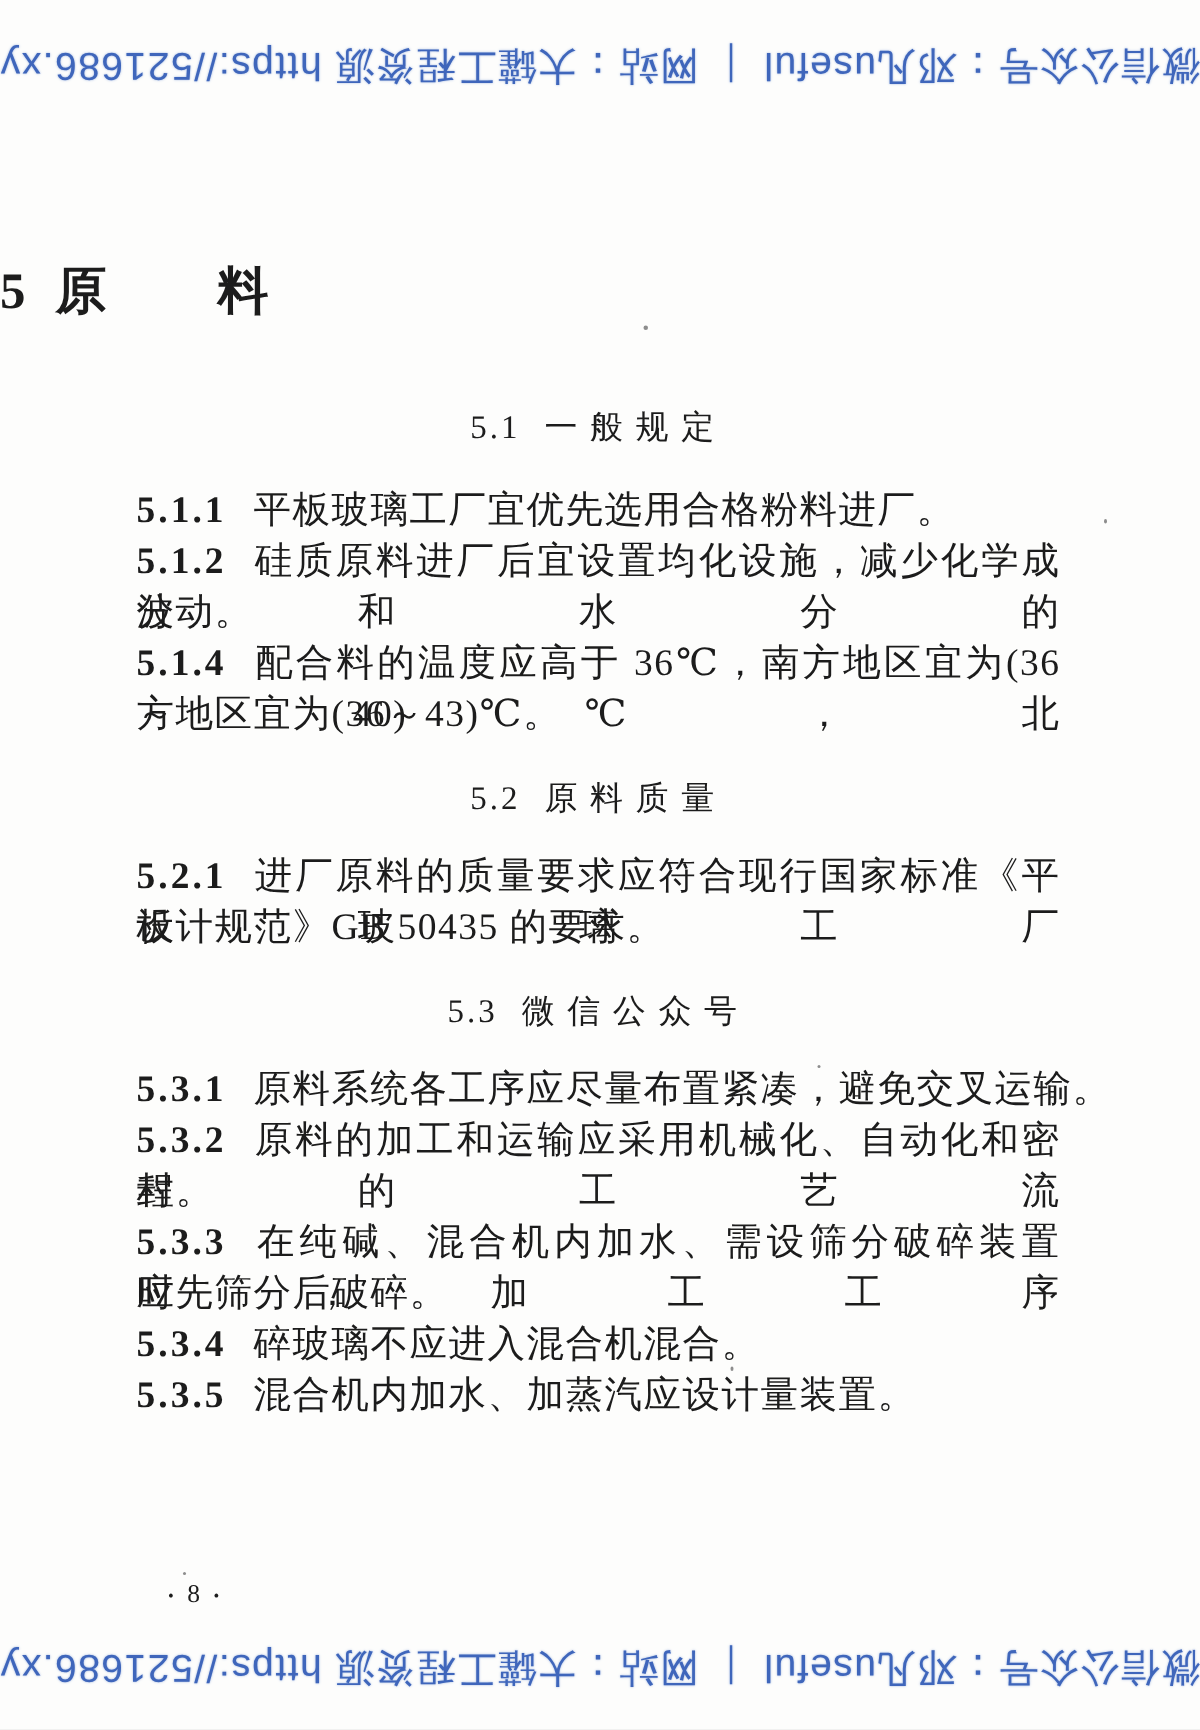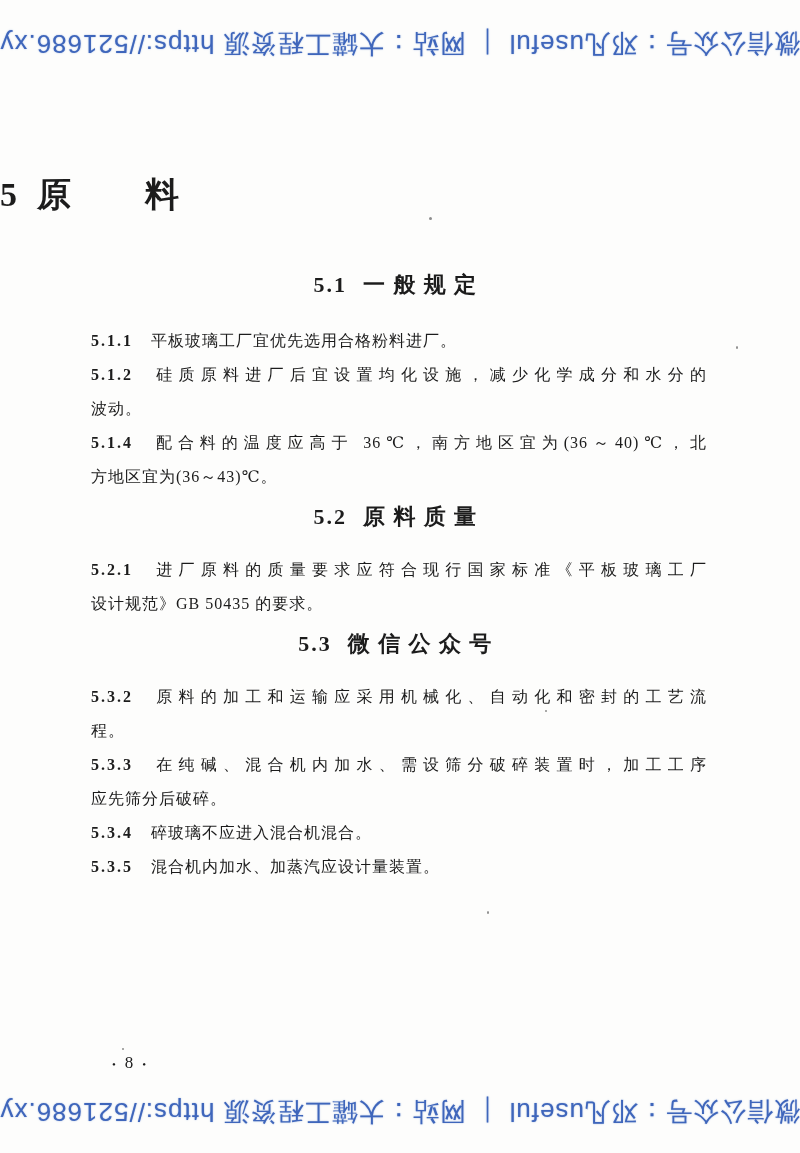--- a/index.html
+++ b/index.html
@@ -26,28 +26,28 @@
   #chapter-title{
     position:absolute;top:176px;left:0;right:20px;
     text-align:left;font-size:34px;font-weight:bold;line-height:38px;
     letter-spacing:2px;
   }
   #chapter-title .ch-num{margin-right:18px;}
   
   #content{position:absolute;top:268px;left:91px;width:616px;}
   .section-heading{
     height:34px;line-height:34px;text-align:center;
-    font-size:22px;font-weight:bold;margin:0 0 22px 0;white-space:nowrap;
+    font-size:22px;font-weight:normal;margin:0 0 22px 0;white-space:nowrap;
   }
-  .section + .section{margin-top:6px;}
+  .section + .section{margin-top:21px;}
   .section:nth-child(n+2) .section-heading{margin-bottom:19px;}
   .sec-num{margin-right:16px;letter-spacing:2px;}
   .sec-title{letter-spacing:0.38em;}
   .line{
-    height:34px;line-height:34px;font-size:16px;letter-spacing:1px;
+    height:34px;line-height:34px;font-size:25px;letter-spacing:1px;
     white-space:nowrap;
   }
   .line.just{
     white-space:normal;
     text-align:justify;
     -moz-text-align-last:justify;
     text-align-last:justify;
   }
   .clause-num{font-weight:bold;letter-spacing:2px;margin-right:18px;}
   
@@ -88,20 +88,23 @@
       <div class="section">
         <div class="section-heading"><span class="sec-num">5.2</span><span class="sec-title">原料质量</span></div>
         <div class="clause">
           <div class="line just"><span class="clause-num">5.2.1</span><span class="line-text">进厂原料的质量要求应符合现行国家标准《平板玻璃工厂</span></div>
           <div class="line"><span class="line-text">设计规范》GB 50435 的要求。</span></div>
         </div>
       </div>
       <div class="section">
         <div class="section-heading"><span class="sec-num">5.3</span><span class="sec-title">微信公众号</span></div>
         <div class="clause">
+          <div class="line"><span class="clause-num">5.3.1</span><span class="line-text">原料系统各工序应尽量布置紧凑，避免交叉运输。</span></div>
+        </div>
+        <div class="clause">
           <div class="line just"><span class="clause-num">5.3.2</span><span class="line-text">原料的加工和运输应采用机械化、自动化和密封的工艺流</span></div>
           <div class="line"><span class="line-text">程。</span></div>
         </div>
         <div class="clause">
           <div class="line just"><span class="clause-num">5.3.3</span><span class="line-text">在纯碱、混合机内加水、需设筛分破碎装置时，加工工序</span></div>
           <div class="line"><span class="line-text">应先筛分后破碎。</span></div>
         </div>
         <div class="clause">
           <div class="line"><span class="clause-num">5.3.4</span><span class="line-text">碎玻璃不应进入混合机混合。</span></div>
         </div>

